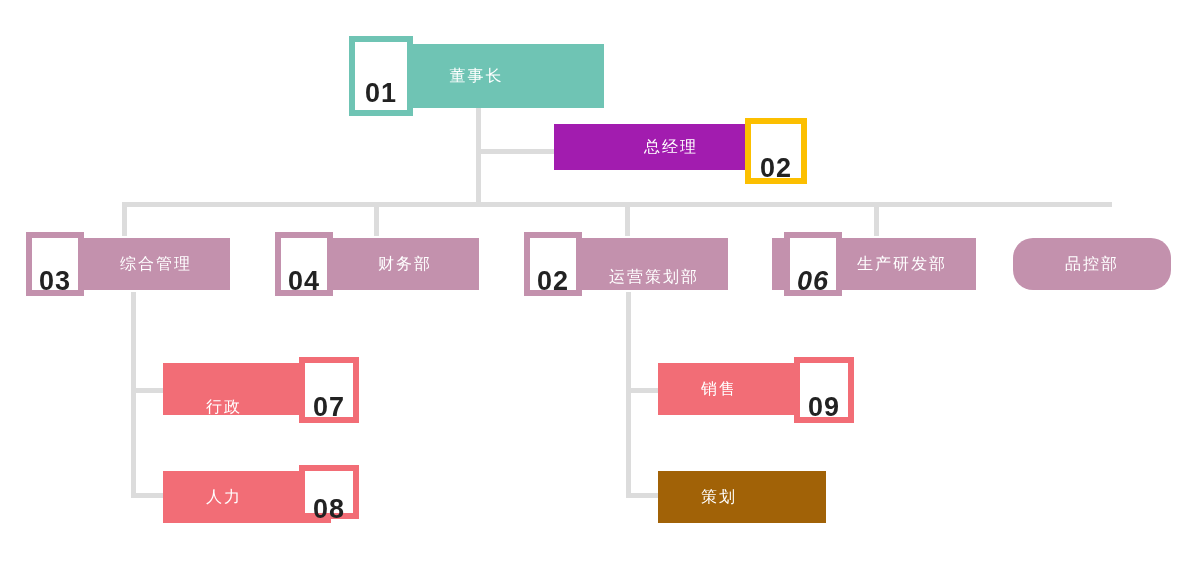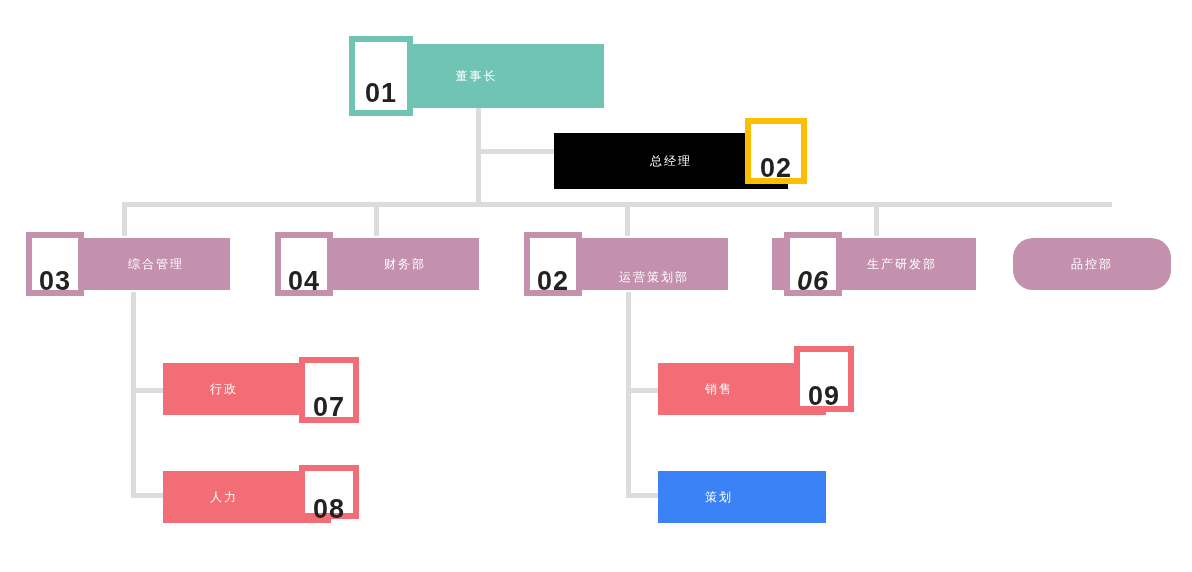--- a/index.html
+++ b/index.html
@@ -29,21 +29,21 @@
   
   .node {
     position: absolute;
     box-sizing: border-box;
     display: flex;
     align-items: center;
     justify-content: center;
   }
   .node-label {
     color: #ffffff;
-    font-size: 12px;
+    font-size: 16px;
     letter-spacing: 2px;
     line-height: 1;
     white-space: nowrap;
     user-select: none;
   }
 
   
   .badge {
     position: absolute;
     box-sizing: border-box;
@@ -90,21 +90,21 @@
   <div class="line line-h" style="left:626px; top:388px; width:34px;"></div>
   <div class="line line-h" style="left:626px; top:493px; width:34px;"></div>
 
   <div class="node" style="left:349px; top:44px; width:255px; height:64px; background:#6fc4b4;">
     <span class="node-label">董事长</span>
   </div>
   <div class="badge" style="left:349px; top:36px; width:64px; height:80px; border-color:#6fc4b4;">
     <span class="badge-num">01</span>
   </div>
 
-  <div class="node" style="left:554px; top:124px; width:234px; height:56px; background:#000000;margin-top:9px;">
+  <div class="node" style="left:554px; top:124px; width:234px; height:46px; background:#a21caf;">
     <span class="node-label">总经理</span>
   </div>
   <div class="badge" style="left:745px; top:118px; width:62px; height:66px; border-color:#fcbf00;">
     <span class="badge-num">02</span>
   </div>
 
   <div class="node" style="left:26px; top:238px; width:204px; height:52px; background:#c391ad;">
     <span class="node-label" style="margin-left:56px;">综合管理</span>
   </div>
   <div class="badge" style="left:26px; top:232px; width:58px; height:64px; border-color:#c391ad;">
@@ -129,38 +129,38 @@
     <span class="node-label" style="margin-left:56px;">生产研发部</span>
   </div>
   <div class="badge" style="left:784px; top:232px; width:58px; height:64px; border-color:#c391ad;font-style:italic;">
     <span class="badge-num">06</span>
   </div>
 
   <div class="node" style="left:1013px; top:238px; width:158px; height:52px; background:#c391ad;border-radius:20px;">
     <span class="node-label">品控部</span>
   </div>
 
-  <div class="node" style="left:163px; top:363px; width:168px; height:52px; background:#f26d76;">
+  <div class="node" style="left:163px; top:363px; width:168px; height:52px; background:#f26d76;align-items:flex-end;">
     <span class="node-label" style="margin-right:46px;">行政</span>
   </div>
   <div class="badge" style="left:299px; top:357px; width:60px; height:66px; border-color:#f26d76;">
     <span class="badge-num">07</span>
   </div>
 
   <div class="node" style="left:163px; top:471px; width:168px; height:52px; background:#f26d76;">
     <span class="node-label" style="margin-right:46px;">人力</span>
   </div>
   <div class="badge" style="left:299px; top:465px; width:60px; height:54px; border-color:#f26d76;">
     <span class="badge-num">08</span>
   </div>
 
   <div class="node" style="left:658px; top:363px; width:168px; height:52px; background:#f26d76;">
     <span class="node-label" style="margin-right:46px;">销售</span>
   </div>
-  <div class="badge" style="left:794px; top:346px; width:60px; height:66px; border-color:#f26d76;">
+  <div class="badge" style="left:794px; top:357px; width:60px; height:66px; border-color:#f26d76;">
     <span class="badge-num">09</span>
   </div>
 
-  <div class="node" style="left:658px; top:471px; width:168px; height:52px; background:#3b82f6;">
+  <div class="node" style="left:658px; top:471px; width:168px; height:52px; background:#a16207;">
     <span class="node-label" style="margin-right:46px;">策划</span>
   </div>
 
 </div>
 
 </body></html>

